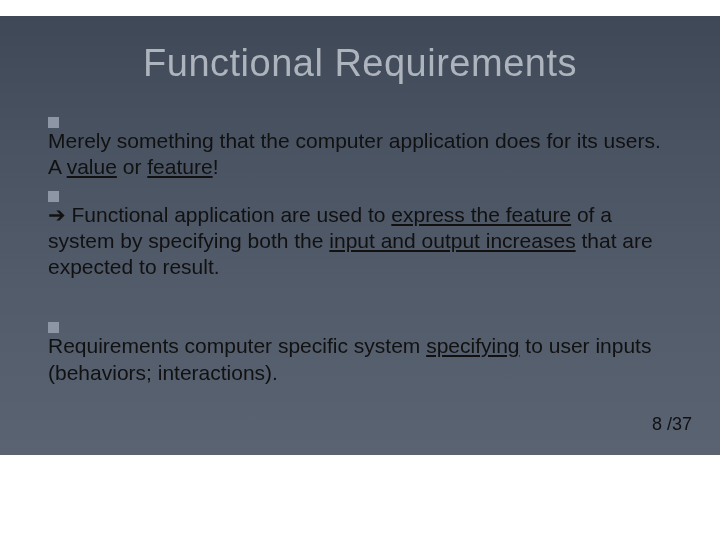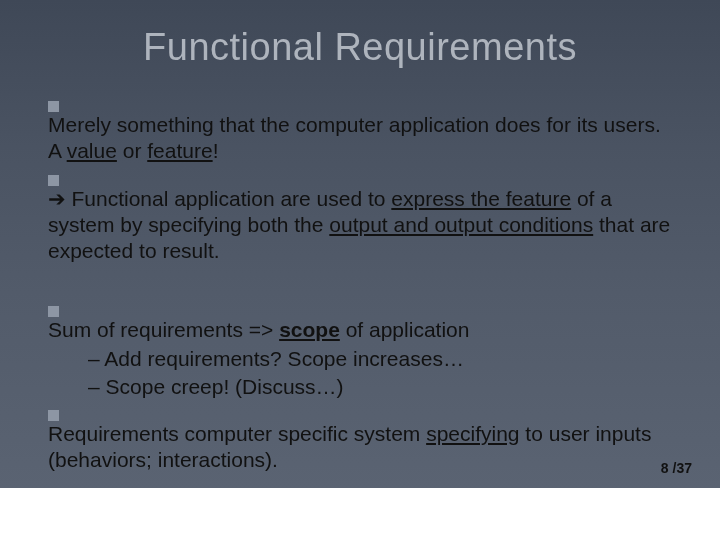--- a/index.html
+++ b/index.html
@@ -4,26 +4,27 @@
 <style>
   html, body {
     margin: 0;
     padding: 0;
     width: 720px;
     height: 540px;
     overflow: hidden;
   }
   .slide {
     width: 720px;
-    height: 488px;
+    height: 439px;
     background: linear-gradient(180deg, #3f4857 0%, #4a5362 30%, #525b6a 60%, #5a6372 100%);
     position: relative;
     font-family: Verdana, Geneva, sans-serif;
     color: #1a1a1a;
     box-sizing: border-box;
+    margin-top: 16px;
   }
   .title {
     text-align: center;
     font-family: Verdana, Geneva, sans-serif;
     font-size: 38px;
     font-weight: 400;
     color: #aeb4bd;
     padding-top: 26px;
     padding-bottom: 6px;
     letter-spacing: 0.5px;
@@ -55,26 +56,25 @@
     flex: 1 1 auto;
   }
   .sub-item {
     padding-left: 40px;
     margin-top: 2px;
   }
   .u { text-decoration: underline; }
   .b { font-weight: bold; }
   .pagenum {
     position: absolute;
-    bottom: 12px;
+    bottom: 20px;
     right: 28px;
-    font-size: 14px;
+    font-size: 18px;
     color: #111;
     font-family: Verdana, Geneva, sans-serif;
-    font-weight: bold;
   }
 </style>
 </head>
 <body>
 
 <div class="slide">
 
   <div class="title">Functional Requirements</div>
 
   <div class="content">
@@ -84,36 +84,28 @@
       <div class="bullet-item">
         <div class="bullet-box"></div>
         <div class="bullet-text">
           <span>Merely something that the computer application does for its users.  A </span><span class="u">value</span><span> or </span><span class="u">feature</span><span>!</span>
         </div>
       </div>
 
       <div class="bullet-item">
         <div class="bullet-box"></div>
         <div class="bullet-text">
-          <span>➔</span><span> Functional application are used to </span><span class="u">express the feature</span><span> of a system by specifying both the </span><span class="u">output and output conditions</span><span> that are expected to result.</span>
+          <span>➔</span><span> Functional application are used to </span><span class="u">express the feature</span><span> of a system by specifying both the </span><span class="u">input and output increases</span><span> that are expected to result.</span>
         </div>
       </div>
 
     </div>
 
     <div class="group">
 
-      <div class="bullet-item">
-        <div class="bullet-box"></div>
-        <div class="bullet-text">
-          <span>Sum of requirements =&gt; </span><span class="b u">scope</span><span> of application</span>
-          <div class="sub-item">– Add requirements?  Scope increases…</div>
-          <div class="sub-item">– Scope creep!  (Discuss…)</div>
-        </div>
-      </div>
 
       <div class="bullet-item">
         <div class="bullet-box"></div>
         <div class="bullet-text">
           <span>Requirements computer specific system </span><span class="u">specifying</span><span> to user inputs (behaviors;  interactions).</span>
         </div>
       </div>
 
     </div>
 

